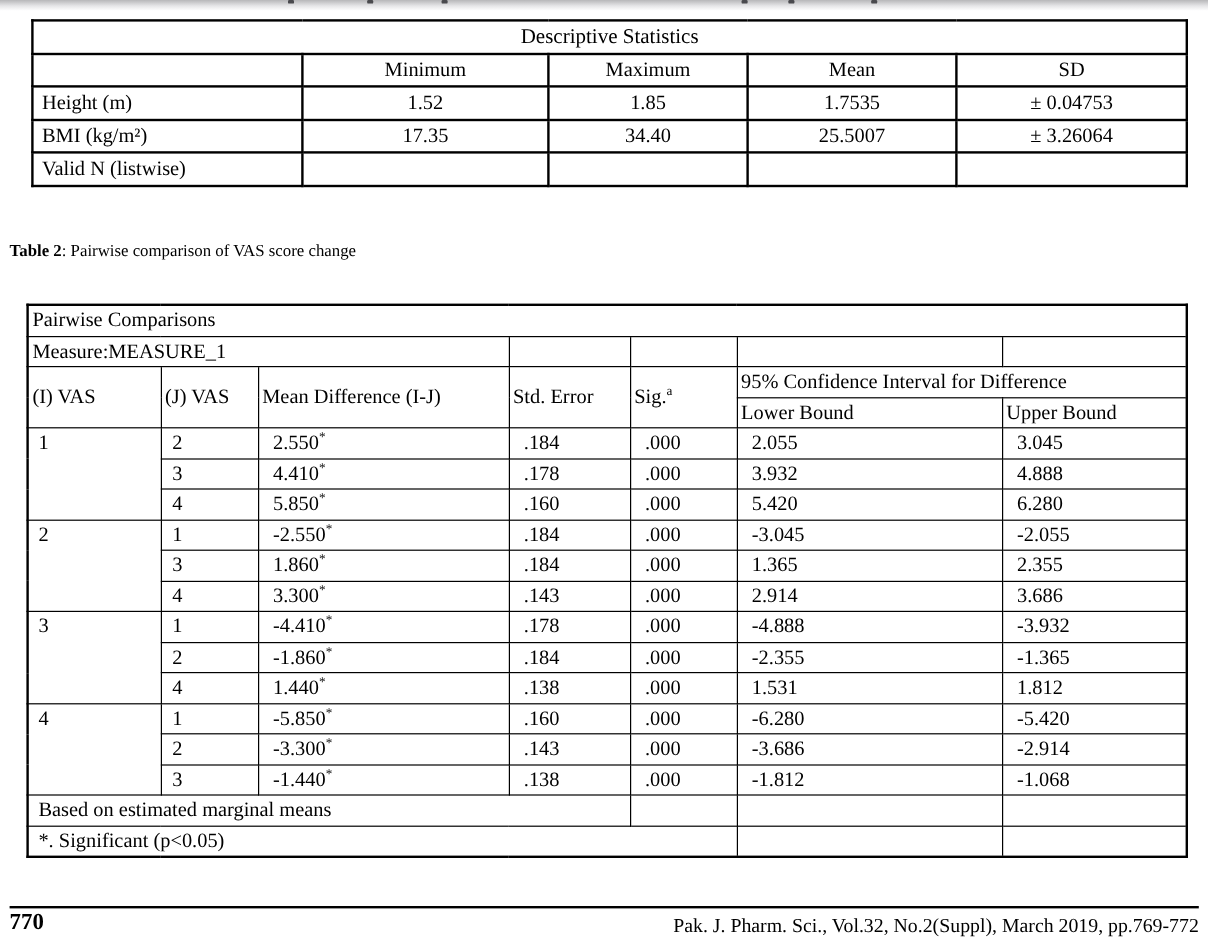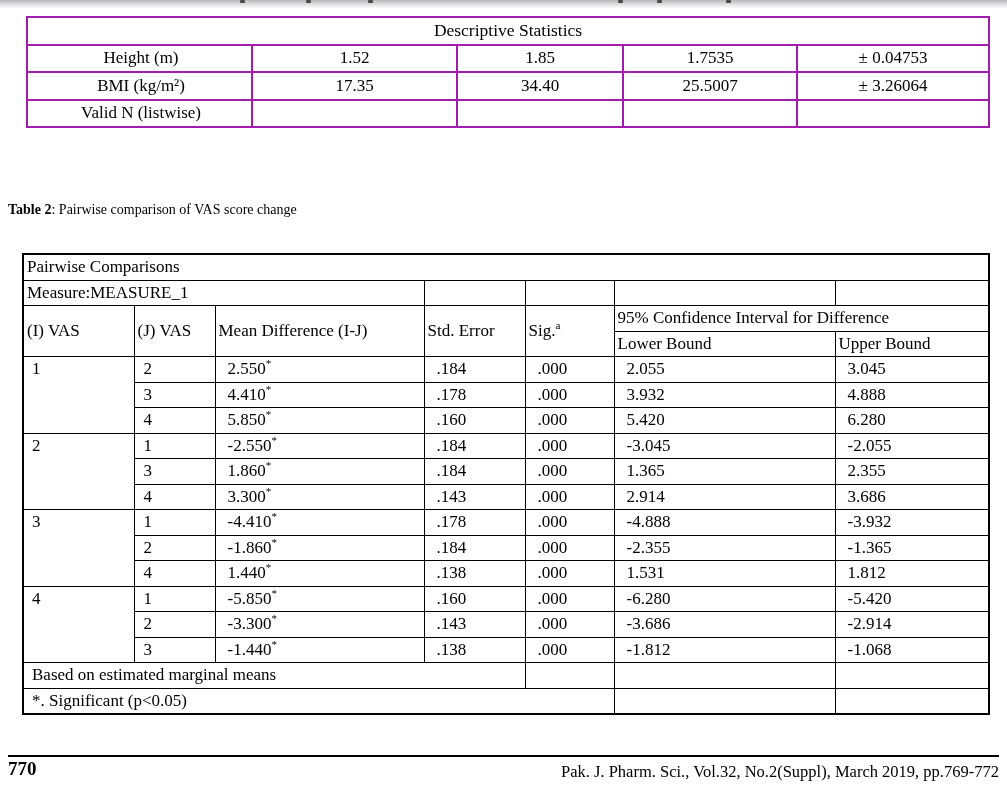--- a/index.html
+++ b/index.html
@@ -10,22 +10,22 @@
   
   .top-strip{position:absolute;left:0;top:0;width:1007px;height:9px;
     background:linear-gradient(#b7b7b9,#e6e6e8 55%,#ffffff);}
   .speck{position:absolute;top:0;height:3px;width:5px;background:#4a4a4e;border-radius:1px;}
 
   table{border-collapse:collapse;table-layout:fixed;position:absolute;}
   td{overflow:hidden;white-space:nowrap;}
 
   
   .t1{left:26px;top:16px;width:962px;}
-  .t1 td{border:2px solid #a21caf;height:25.5px;font-size:17px;text-align:center;padding:0 4px;}
-  .t1 td.lbl{text-align:center;padding-left:7px;}
+  .t1 td{border:2px solid #000000;height:25.5px;font-size:17px;text-align:center;padding:0 4px;}
+  .t1 td.lbl{text-align:left;padding-left:7px;}
   .t1 td.title{text-align:center;font-size:17.5px;}
 
   
   .caption{position:absolute;left:8px;top:202px;font-size:14px;}
   .caption b{font-weight:bold;}
 
   
   .t2{left:22px;top:253px;width:966px;border:2px solid #000;}
   .t2 td{border:1.5px solid #000;height:24.5px;font-size:17px;text-align:left;padding:0 4px 0 12px;}
   .t2 td.ctr{text-align:left;padding:0 3px;}
@@ -54,20 +54,27 @@
   <colgroup>
     <col style="width:225px">
       <col style="width:205px">
       <col style="width:166px">
     <col style="width:174px">
       <col style="width:192px">
   </colgroup>
   <tbody>
       <tr>
     <td colspan="5" class="title">Descriptive Statistics</td>
+  </tr>
+  <tr>
+    <td></td>
+    <td>Minimum</td>
+    <td>Maximum</td>
+    <td>Mean</td>
+    <td>SD</td>
   </tr>
   <tr>
     <td class="lbl">Height (m)</td>
     <td>1.52</td>
     <td>1.85</td>
     <td>1.7535</td>
     <td>± 0.04753</td>
   </tr>
   <tr>
     <td class="lbl">BMI (kg/m²)</td>

